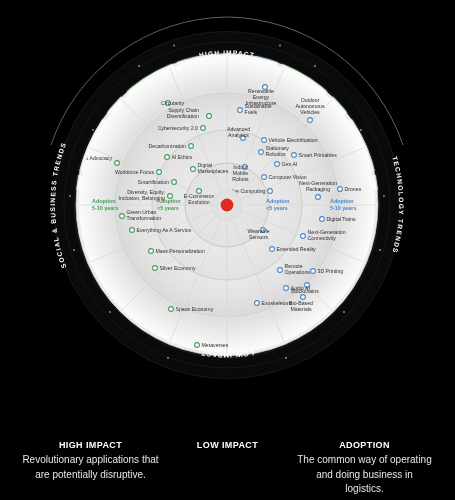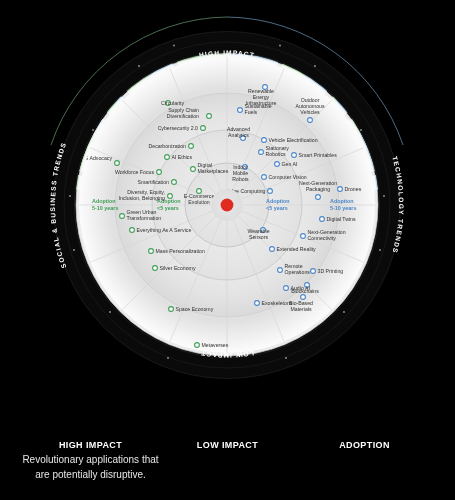--- a/index.html
+++ b/index.html
@@ -359,14 +359,15 @@
 <div class="legend">
   <div class="legend-col">
     <div class="legend-title">HIGH IMPACT</div>
     <div class="legend-body">Revolutionary applications that are potentially disruptive.</div>
   </div>
   <div class="legend-col">
     <div class="legend-title">LOW IMPACT</div>
   </div>
   <div class="legend-col">
     <div class="legend-title">ADOPTION</div>
+    <div class="legend-body">The common way of operating and doing business in logistics.</div>
   </div>
 </div>
 
 </body></html>

